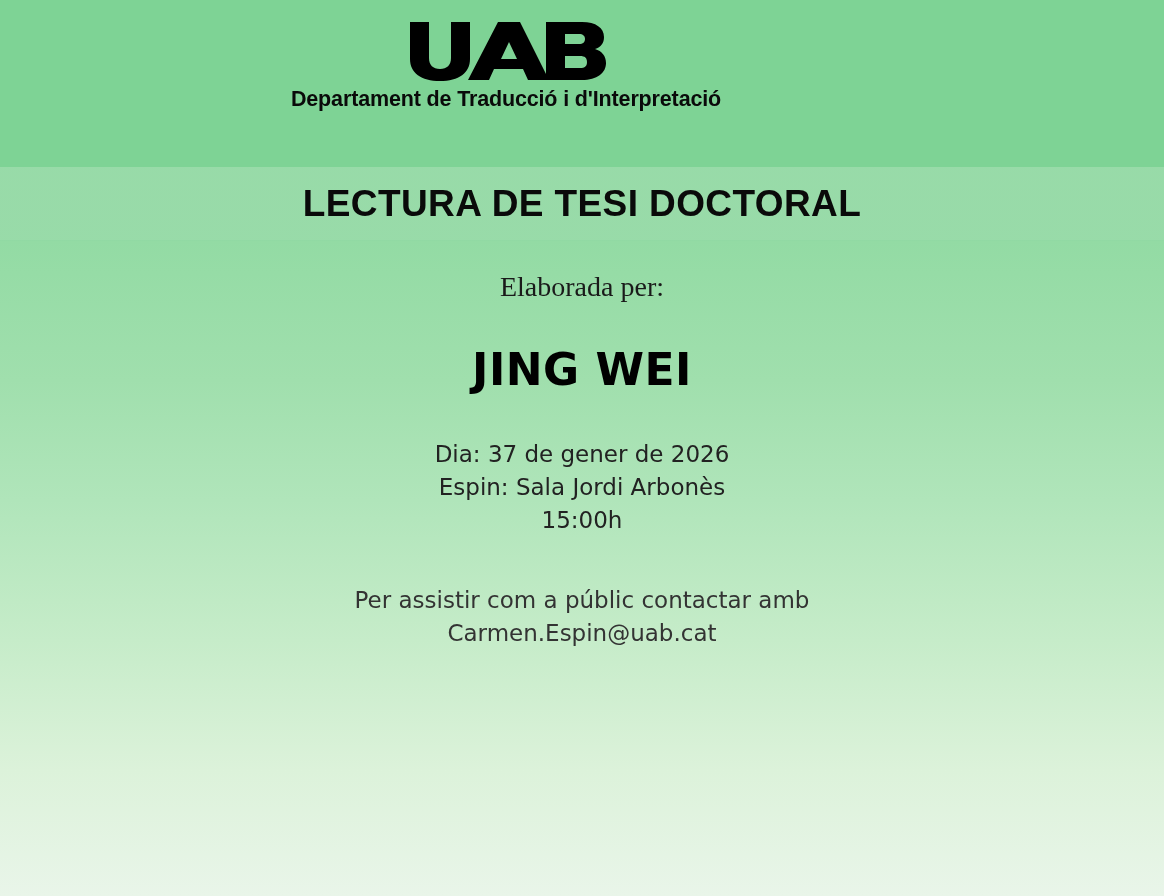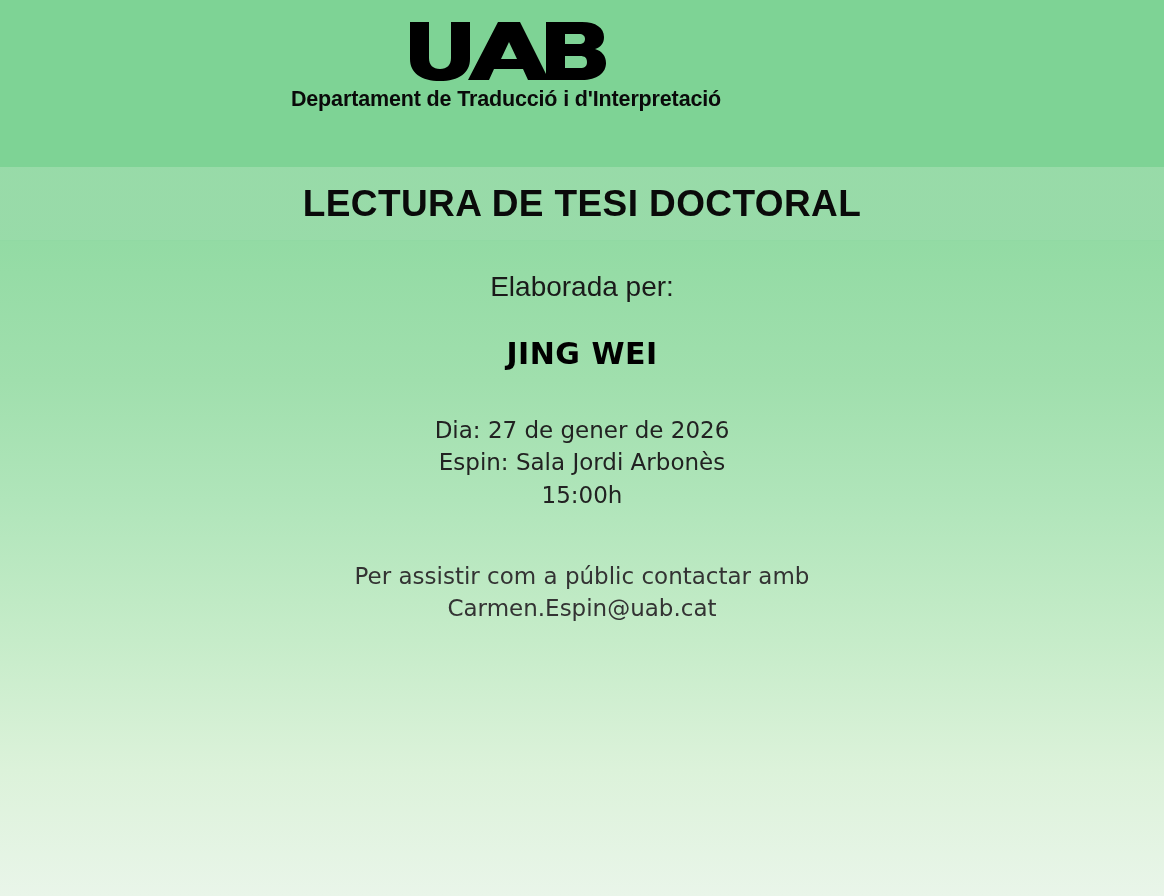--- a/index.html
+++ b/index.html
@@ -111,32 +111,32 @@
     font-family: "DejaVu Sans", sans-serif;
     font-weight: bold;
     font-size: 33px;
     line-height: 1.30;
     letter-spacing: -0.4px;
     color: #000000;
   }
 
   .by-label {
     margin-top: 30px;
-    font-family: Liberation Sans, sans-serif;
+    font-family: Liberation Serif, serif;
     font-weight: normal;
     font-size: 28px;
     line-height: 1.2;
     color: #1a1a1a;
   }
 
   .author {
-    margin-top: 32px;
-    font-family: "DejaVu Sans", sans-serif;
-    font-weight: bold;
-    font-size: 30px;
+    margin-top: 40px;
+    font-family: "DejaVu Sans", sans-serif;
+    font-weight: bold;
+    font-size: 44px;
     letter-spacing: 0.5px;
     line-height: 1.2;
     color: #000000;
   }
 
   .details {
     margin-top: 42px;
     font-family: "DejaVu Sans", sans-serif;
     font-weight: normal;
     font-size: 23px;
@@ -191,21 +191,21 @@
   <div class="section-heading">LECTURA DE TESI DOCTORAL</div>
 
   <div class="content">
 
 
     <div class="by-label">Elaborada per:</div>
 
     <div class="author">JING WEI</div>
 
     <div class="details">
-      <div>Dia: 27 de gener de 2026</div>
+      <div>Dia: 37 de gener de 2026</div>
       <div>Espin: Sala Jordi Arbonès</div>
       <div>15:00h</div>
     </div>
 
     <div class="contact">
       <div>Per assistir com a públic contactar amb</div>
       <div>Carmen.Espin@uab.cat</div>
     </div>
 
   </div>

